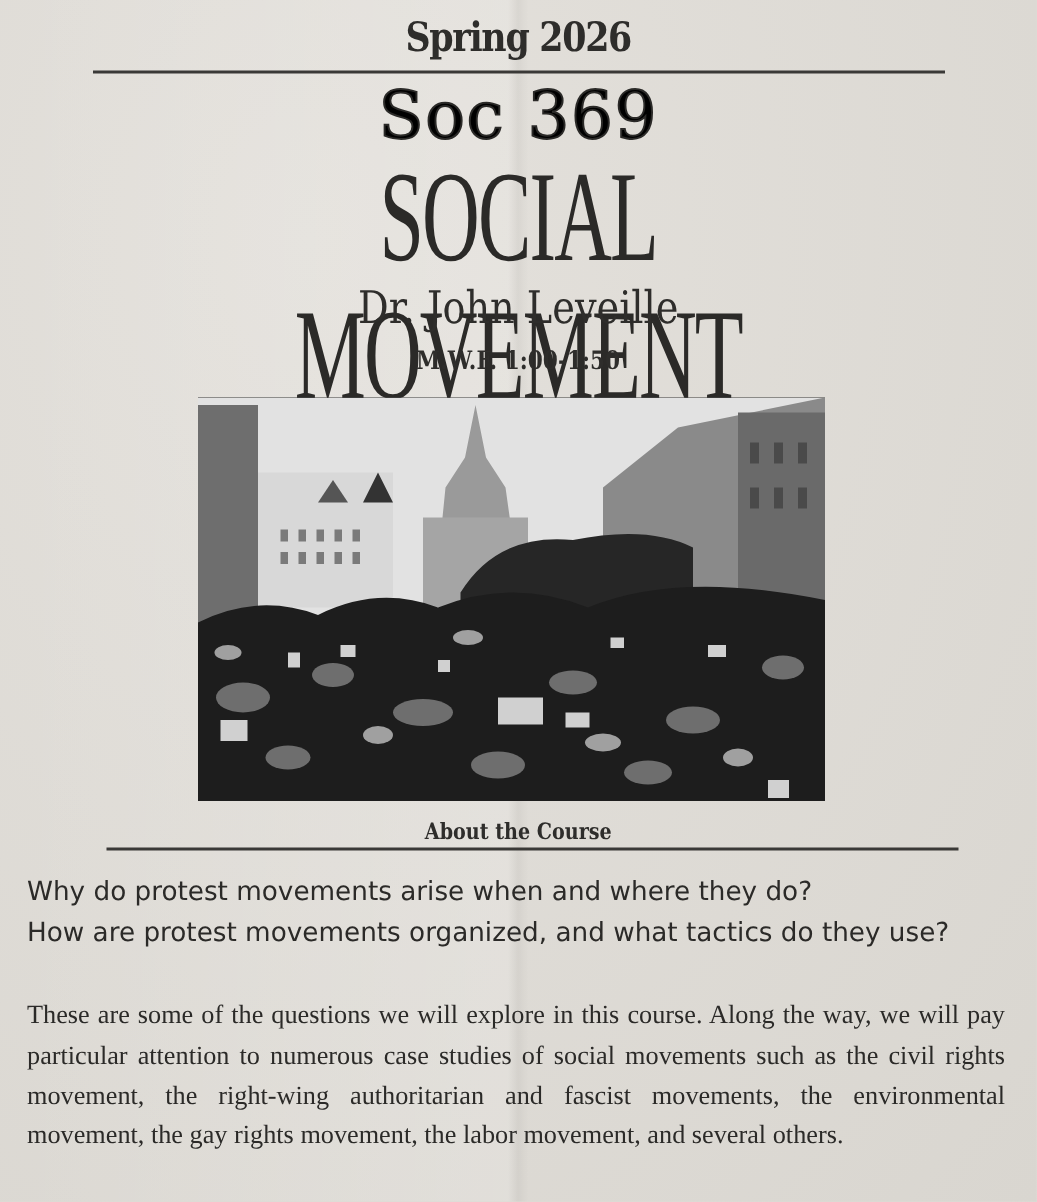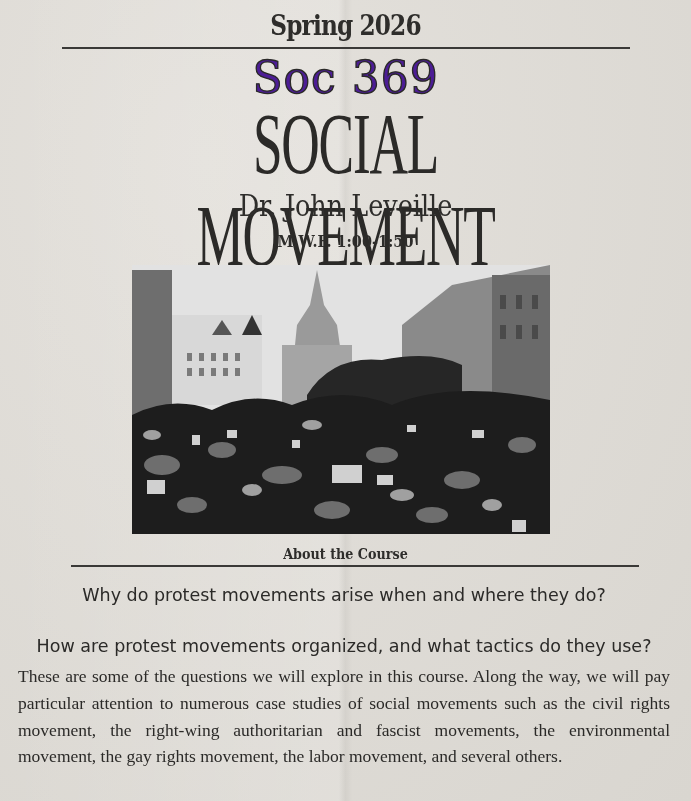--- a/index.html
+++ b/index.html
@@ -5,36 +5,36 @@
   html, body { margin:0; padding:0; }
   body {
     width:691px; height:801px; overflow:hidden;
     background:#dedbd5;
     background-image:
       linear-gradient(90deg, rgba(255,255,255,0) 0, rgba(255,255,255,0.15) 49%, rgba(0,0,0,0.04) 50%, rgba(255,255,255,0) 51%),
       radial-gradient(ellipse at 30% 20%, #e4e1dc 0%, #d9d6d0 100%);
     position:relative;
     color:#2b2a28;
   }
-  .abs { position:absolute;text-align:center; }
+  .abs { position:absolute; }
   .center { left:0; width:691px; text-align:center; }
   #season {
     top:10px; font-family:"DejaVu Serif", serif; font-weight:bold;
     font-size:27px; letter-spacing:-1px; transform:scaleX(0.86); transform-origin:center;
     color:#2e2d2b;
   }
   .rule { height:2px; background:#3a3937; }
   #rule1 { top:47px; left:62px; width:568px; }
   #code {
     top:52px; font-family:"DejaVu Serif", serif; font-weight:normal;
     font-size:44px; color:#2e2d2b; letter-spacing:1px;
     -webkit-text-stroke:0.3px #2e2d2b; color:transparent;
     text-shadow:0 0 0 #2e2d2b;
   }
-  #code span { color:#4c1d95; -webkit-text-stroke:1.3px #2b2a28; }
+  #code span { color:#000000; -webkit-text-stroke:1.3px #2b2a28; }
   #title {
     top:98px; font-family:"Liberation Serif", serif;
     font-size:86px; line-height:92px; color:#2b2a28;
     transform:scaleX(0.62); transform-origin:center; letter-spacing:-2px;
   }
   #instructor {
     top:188px; font-family:"DejaVu Serif", serif; font-size:30px;
     transform:scaleX(0.85); transform-origin:center; color:#2e2d2b;
   }
   #schedule {
@@ -48,21 +48,21 @@
   #about-title {
     top:545px; font-family:"DejaVu Serif", serif; font-weight:bold; font-size:15px;
     transform:scaleX(0.85); transform-origin:center; color:#2e2d2b;
   }
   #rule2 { top:565px; left:71px; width:568px; }
   .body-text {
     left:18px; width:652px; font-family:"DejaVu Sans", sans-serif;
     font-size:17.5px; line-height:27px; color:#2b2a28;
   }
   #q1 { top:582px; }
-  #q2 { top:633px; }
+  #q2 { top:609px; }
   #para { top:663px; text-align:justify; text-align-last:left; line-height:26.8px;font-family:Liberation Serif, serif; }
 </style>
 </head>
 <body>
 
 <div id="season" class="abs center">Spring 2026</div>
 <div id="rule1" class="abs rule"></div>
 <div id="code" class="abs center"><span>Soc 369</span></div>
 <div id="title" class="abs center">SOCIAL MOVEMENT</div>
 <div id="instructor" class="abs center">Dr. John Leveille</div>

